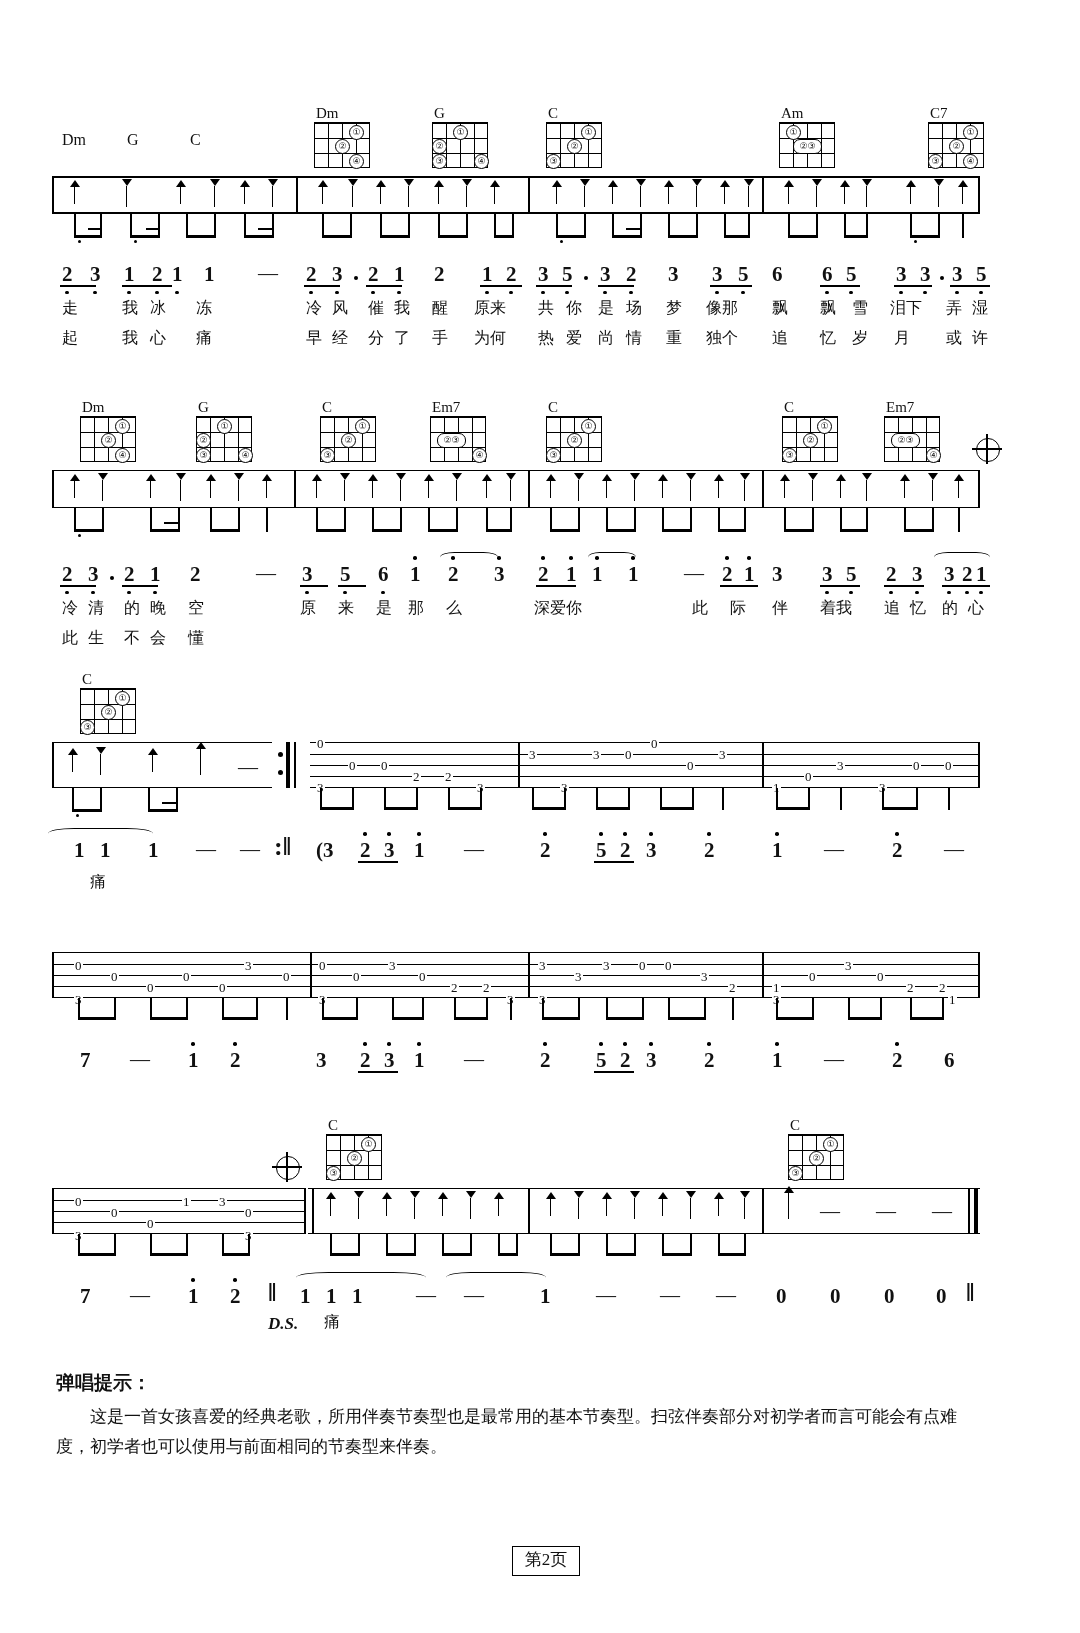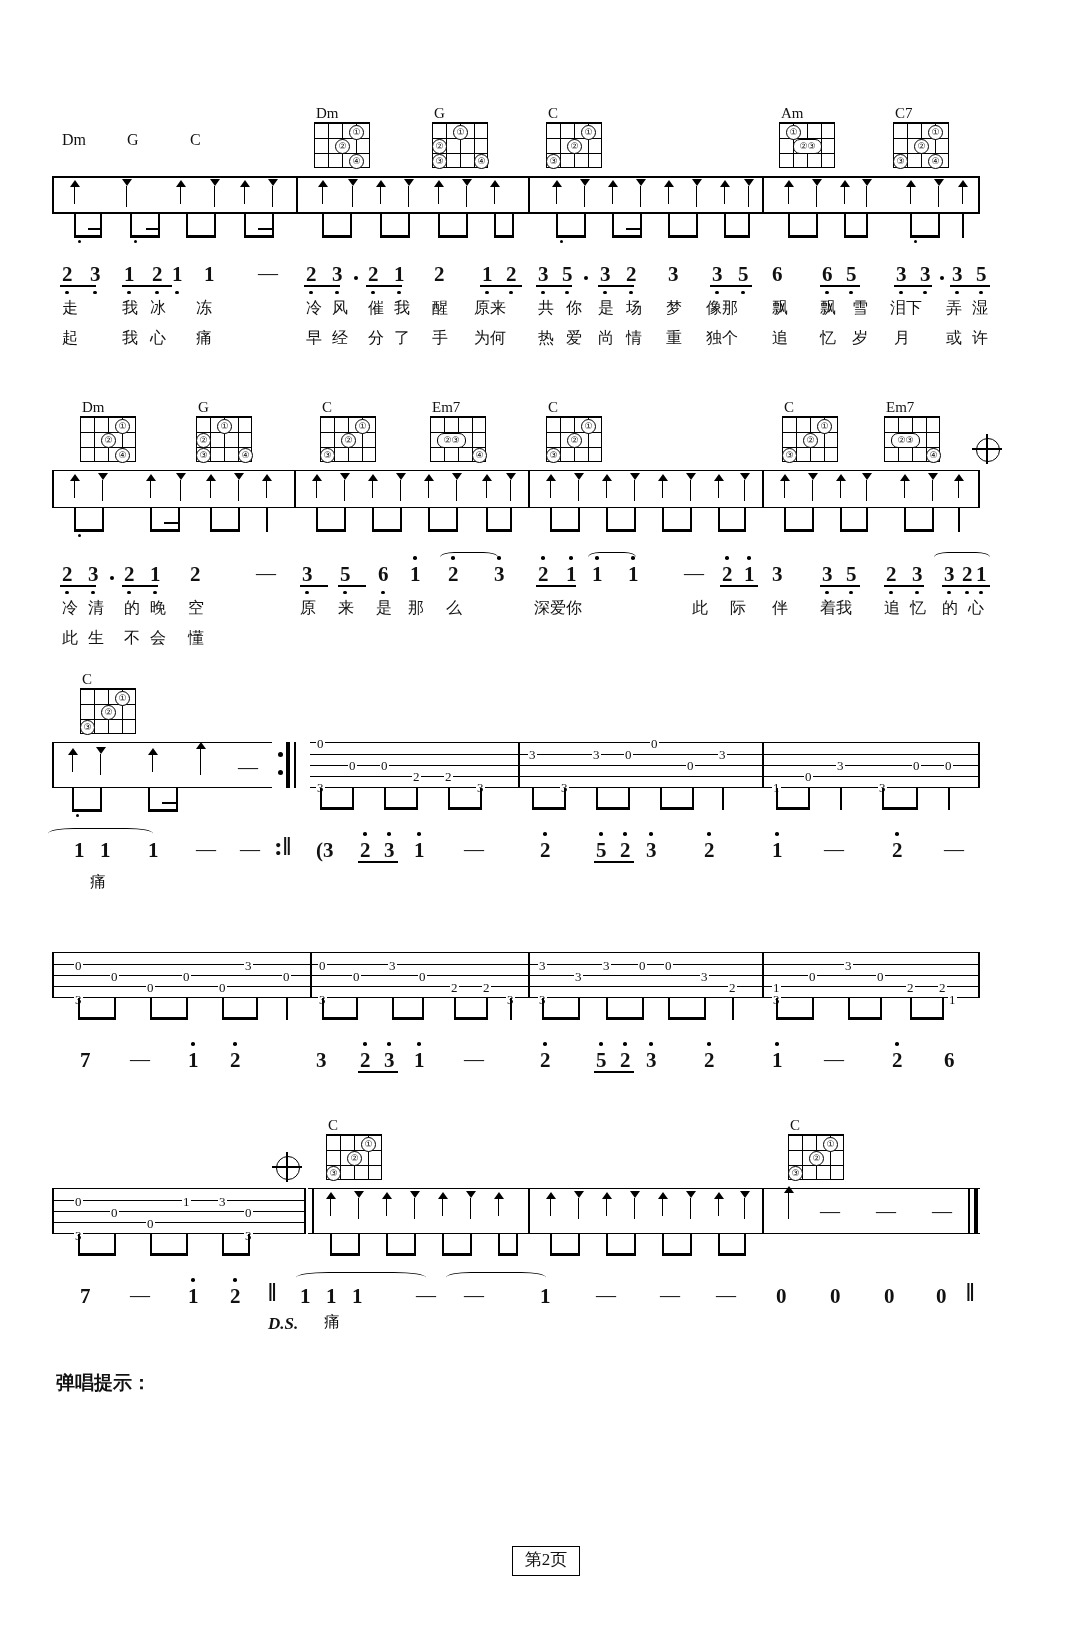--- a/index.html
+++ b/index.html
@@ -120,21 +120,21 @@
     <div class="grid">
       <div class="v" style="left:13px;"></div>
         <div class="v" style="left:27px;"></div>
         <div class="v" style="left:41px;"></div>
       <div class="h" style="top:14px;"></div>
         <div class="h" style="top:29px;"></div>
       <div class="dot" style="left:6px;top:1px;">①</div>
       <div class="bar2" style="left:13px;top:15px;width:27px;">②③</div>
     </div>
   </div>
-  <div class="chord" style="left:893px;top:106px;">
+  <div class="chord" style="left:928px;top:106px;">
     <div class="cname">C7</div>
     <div class="grid">
       <div class="v" style="left:13px;"></div>
         <div class="v" style="left:27px;"></div>
         <div class="v" style="left:41px;"></div>
       <div class="h" style="top:14px;"></div>
         <div class="h" style="top:29px;"></div>
       <div class="dot" style="left:34px;top:1px;">①</div>
       <div class="dot" style="left:20px;top:15px;">②</div>
       <div class="dot" style="left:-1px;top:30px;">③</div>
@@ -957,15 +957,16 @@
   <div class="num" style="left:884px;top:1284px;">0</div>
   <div class="num" style="left:936px;top:1284px;">0</div>
   <div class="abs" style="left:966px;top:1278px;font-size:26px;font-weight:bold;">‖</div>
   <div class="tie" style="left:296px;top:1272px;width:130px;"></div>
   <div class="tie" style="left:446px;top:1272px;width:100px;"></div>
 
   <div class="ds" style="left:268px;top:1314px;">D.S.</div>
   <div class="lyr" style="left:324px;top:1312px;">痛</div>
 
   <div class="tips-title" style="left:56px;top:1370px;">弹唱提示：</div>
+  <div class="tips-body" style="left:56px;top:1402px;text-indent:34px;">这是一首女孩喜爱的经典老歌，所用伴奏节奏型也是最常用的基本节奏型。扫弦伴奏部分对初学者而言可能会有点难度，初学者也可以使用与前面相同的节奏型来伴奏。</div>
 
   <div class="pagebox" style="left:512px;top:1546px;width:66px;height:28px;">第2页</div>
 </div>
 
 </body></html>

